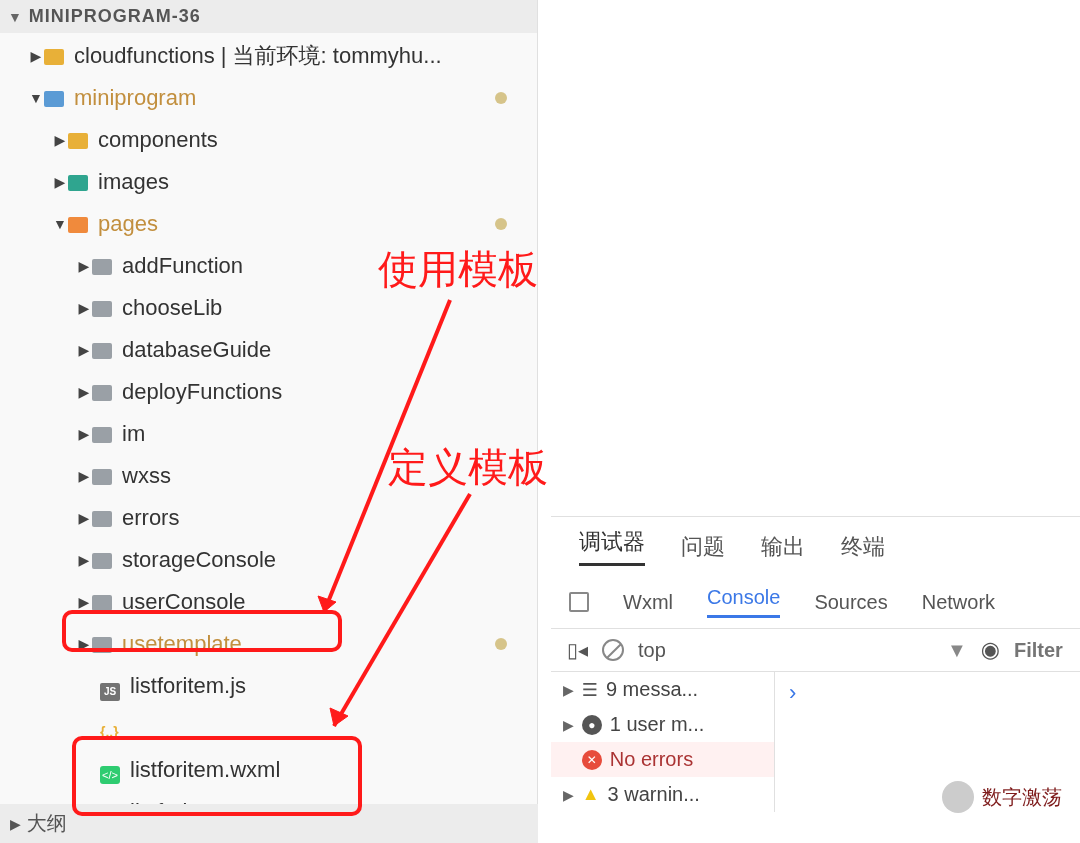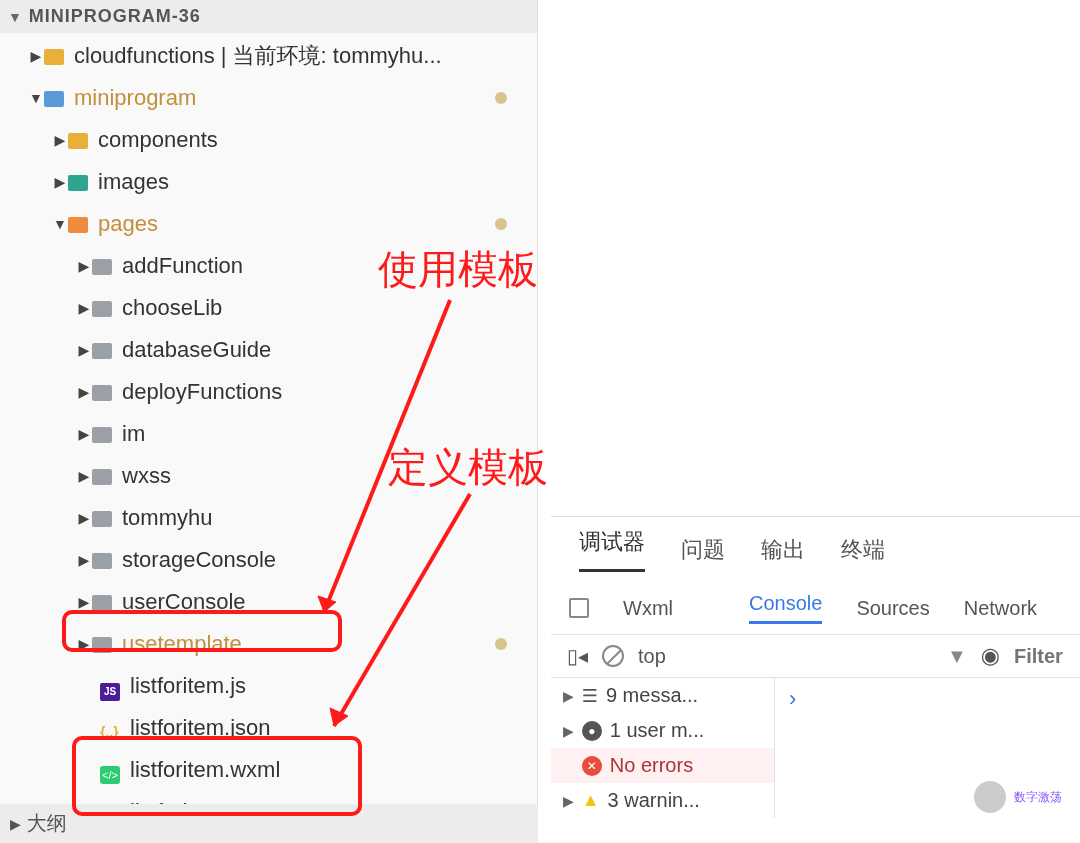--- a/index.html
+++ b/index.html
@@ -14,51 +14,51 @@
 .row .lbl { white-space: nowrap; overflow: hidden; text-overflow: ellipsis; }
 .row.modf::after { content: ""; position: absolute; right: 30px; top: 50%; width: 12px; height: 12px; background: #d6c48a; border-radius: 50%; transform: translateY(-50%); }
 .pad1 { padding-left: 28px; } .pad2 { padding-left: 52px; } .pad3 { padding-left: 76px; } .pad4 { padding-left: 100px; }
 .orange { color: #c28f3e; }
 .folder-ico { display: inline-block; width: 20px; height: 16px; border-radius: 2px; }
 .f-yellow { background: #e8b038; }
 .f-teal { background: #2fa58f; }
 .f-orange { background: #f08a3c; }
 .f-blue { background: #5b9bd5; }
 .f-grey { background: #9aa0a6; }
-.f-js { background: #4c1d95; color: #fff; font-size: 10px; font-weight: bold; padding: 1px 2px; border-radius: 2px; display:inline-flex; align-items:center; justify-content:center; width:20px; height:18px; }
+.f-js { background: #737373; color: #fff; font-size: 10px; font-weight: bold; padding: 1px 2px; border-radius: 2px; display:inline-flex; align-items:center; justify-content:center; width:20px; height:18px; }
 .f-json { color: #e8b038; font-weight: bold; font-size: 14px; width:20px; display:inline-block; }
 .f-wxml { background: #2ecc71; color:#fff; font-size:11px; border-radius:3px; width:20px; height:18px; display:inline-flex; align-items:center; justify-content:center; }
 .f-wxss { background: #3498db; color:#fff; font-size:11px; border-radius:3px; width:20px; height:18px; display:inline-flex; align-items:center; justify-content:center; }
 .redbox { border: 4px solid #ff1a1a; border-radius: 10px; position: absolute; pointer-events: none; }
 .outline-sec { position: absolute; bottom: 0; left: 0; width: 538px; background: #ececec; padding: 6px 10px; font-size: 20px; color: #555; display: flex; align-items: center; }
 .annot { position: absolute; color: #ff1a1a; font-size: 40px; font-weight: 400; }
 .arrow { position: absolute; stroke: #ff1a1a; fill: none; }
 .debug { position: absolute; left: 551px; top: 516px; width: 529px; height: 327px; background: #fff; border-top: 1px solid #e0e0e0; }
 .dbg-tabs { display: flex; gap: 36px; padding: 10px 28px; font-size: 22px; color: #555; align-items:center; }
-.dbg-tabs .active { color: #333; border-bottom: 3px solid #333; padding-bottom: 12px; }
+.dbg-tabs .active { color: #333; border-bottom: 3px solid #333; padding-bottom: 6px; }
 .sub-tabs { display: flex; gap: 34px; padding: 10px 18px; font-size: 20px; color: #555; align-items: center; border-bottom: 1px solid #e0e0e0; }
-.sub-tabs .active { color: #3b78e7; border-bottom: 3px solid #3b78e7; padding-bottom: 6px; margin-left: 42px; }
+.sub-tabs .active { color: #3b78e7; border-bottom: 3px solid #3b78e7; padding-bottom: 6px; }
 .sub-tabs .ico { width: 20px; height: 20px; border: 2px solid #888; border-radius: 2px; }
 .toolbar { display: flex; align-items: center; gap: 14px; padding: 8px 16px; border-bottom: 1px solid #e0e0e0; font-size: 20px; color: #555; }
 .toolbar .sel { flex: 1; display: flex; align-items: center; justify-content: space-between; }
 .toolbar .ban { width:22px; height:22px; border:2px solid #888; border-radius:50%; position:relative; }
 .toolbar .ban::after { content:""; position:absolute; width:2px; height:20px; background:#888; top:0; left:9px; transform:rotate(45deg); }
 .toolbar .eye { font-size: 22px; color: #555; }
 .console-body { display: flex; height: 140px; }
 .console-left { width: 224px; border-right: 1px solid #e0e0e0; }
 .msg-row { display: flex; align-items: center; gap: 8px; padding: 6px 12px; font-size: 20px; color: #444; }
 .msg-row .caret { color: #666; font-size: 14px; }
 .msg-row.err { background: #fff1f1; color: #aa3333; }
 .msg-ico { width: 20px; height: 20px; border-radius: 50%; display:inline-flex; align-items:center; justify-content:center; font-size:12px; color:#fff; }
 .ico-list { color:#555; font-size:18px; }
 .ico-user { background:#555; }
 .ico-err { background:#e74c3c; }
 .ico-warn { color:#f1c40f; font-size:18px; }
 .console-right { padding: 8px 14px; color: #3b78e7; font-size: 22px; }
-.watermark { position:absolute; right:18px; bottom:30px; display:flex; align-items:center; gap:8px; color:#8b5cf6; font-size:12px; }
+.watermark { position:absolute; right:18px; bottom:30px; display:flex; align-items:center; gap:8px; color:#7f1d1d; font-size:20px; }
 .wm-ico { width:32px; height:32px; background:#ccc; border-radius:50%; }
 </style>
 </head>
 <body>
 
 <div class="sidebar">
   <div class="header">
     <span class="caret">▼</span>
     <span>MINIPROGRAM-36</span>
   </div>
@@ -114,21 +114,21 @@
         <span class="lbl">im</span>
       </div>
     <div class="row pad3">
         <span class="caret">▶</span>
         <span class="icon"><span class="folder-ico f-grey"></span></span>
         <span class="lbl">wxss</span>
       </div>
     <div class="row pad3">
         <span class="caret">▶</span>
         <span class="icon"><span class="folder-ico f-grey"></span></span>
-        <span class="lbl">tommyhu</span>
+        <span class="lbl">errors</span>
       </div>
     <div class="row pad3">
         <span class="caret">▶</span>
         <span class="icon"><span class="folder-ico f-grey"></span></span>
         <span class="lbl">storageConsole</span>
       </div>
     <div class="row pad3">
         <span class="caret">▶</span>
         <span class="icon"><span class="folder-ico f-grey"></span></span>
         <span class="lbl">userConsole</span>
@@ -137,21 +137,20 @@
         <span class="caret">▶</span>
         <span class="icon"><span class="folder-ico f-grey"></span></span>
         <span class="lbl">usetemplate</span>
       </div>
     <div class="row pad4">
         <span class="icon"><span class="f-js">JS</span></span>
         <span class="lbl">listforitem.js</span>
       </div>
     <div class="row pad4">
         <span class="icon"><span class="f-json">{..}</span></span>
-        <span class="lbl">listforitem.json</span>
       </div>
     <div class="row pad4">
         <span class="icon"><span class="f-wxml">&lt;/&gt;</span></span>
         <span class="lbl">listforitem.wxml</span>
       </div>
     <div class="row pad4">
         <span class="icon"><span class="f-wxss">≡</span></span>
         <span class="lbl">listforitem.wxss</span>
       </div>
   </div>

